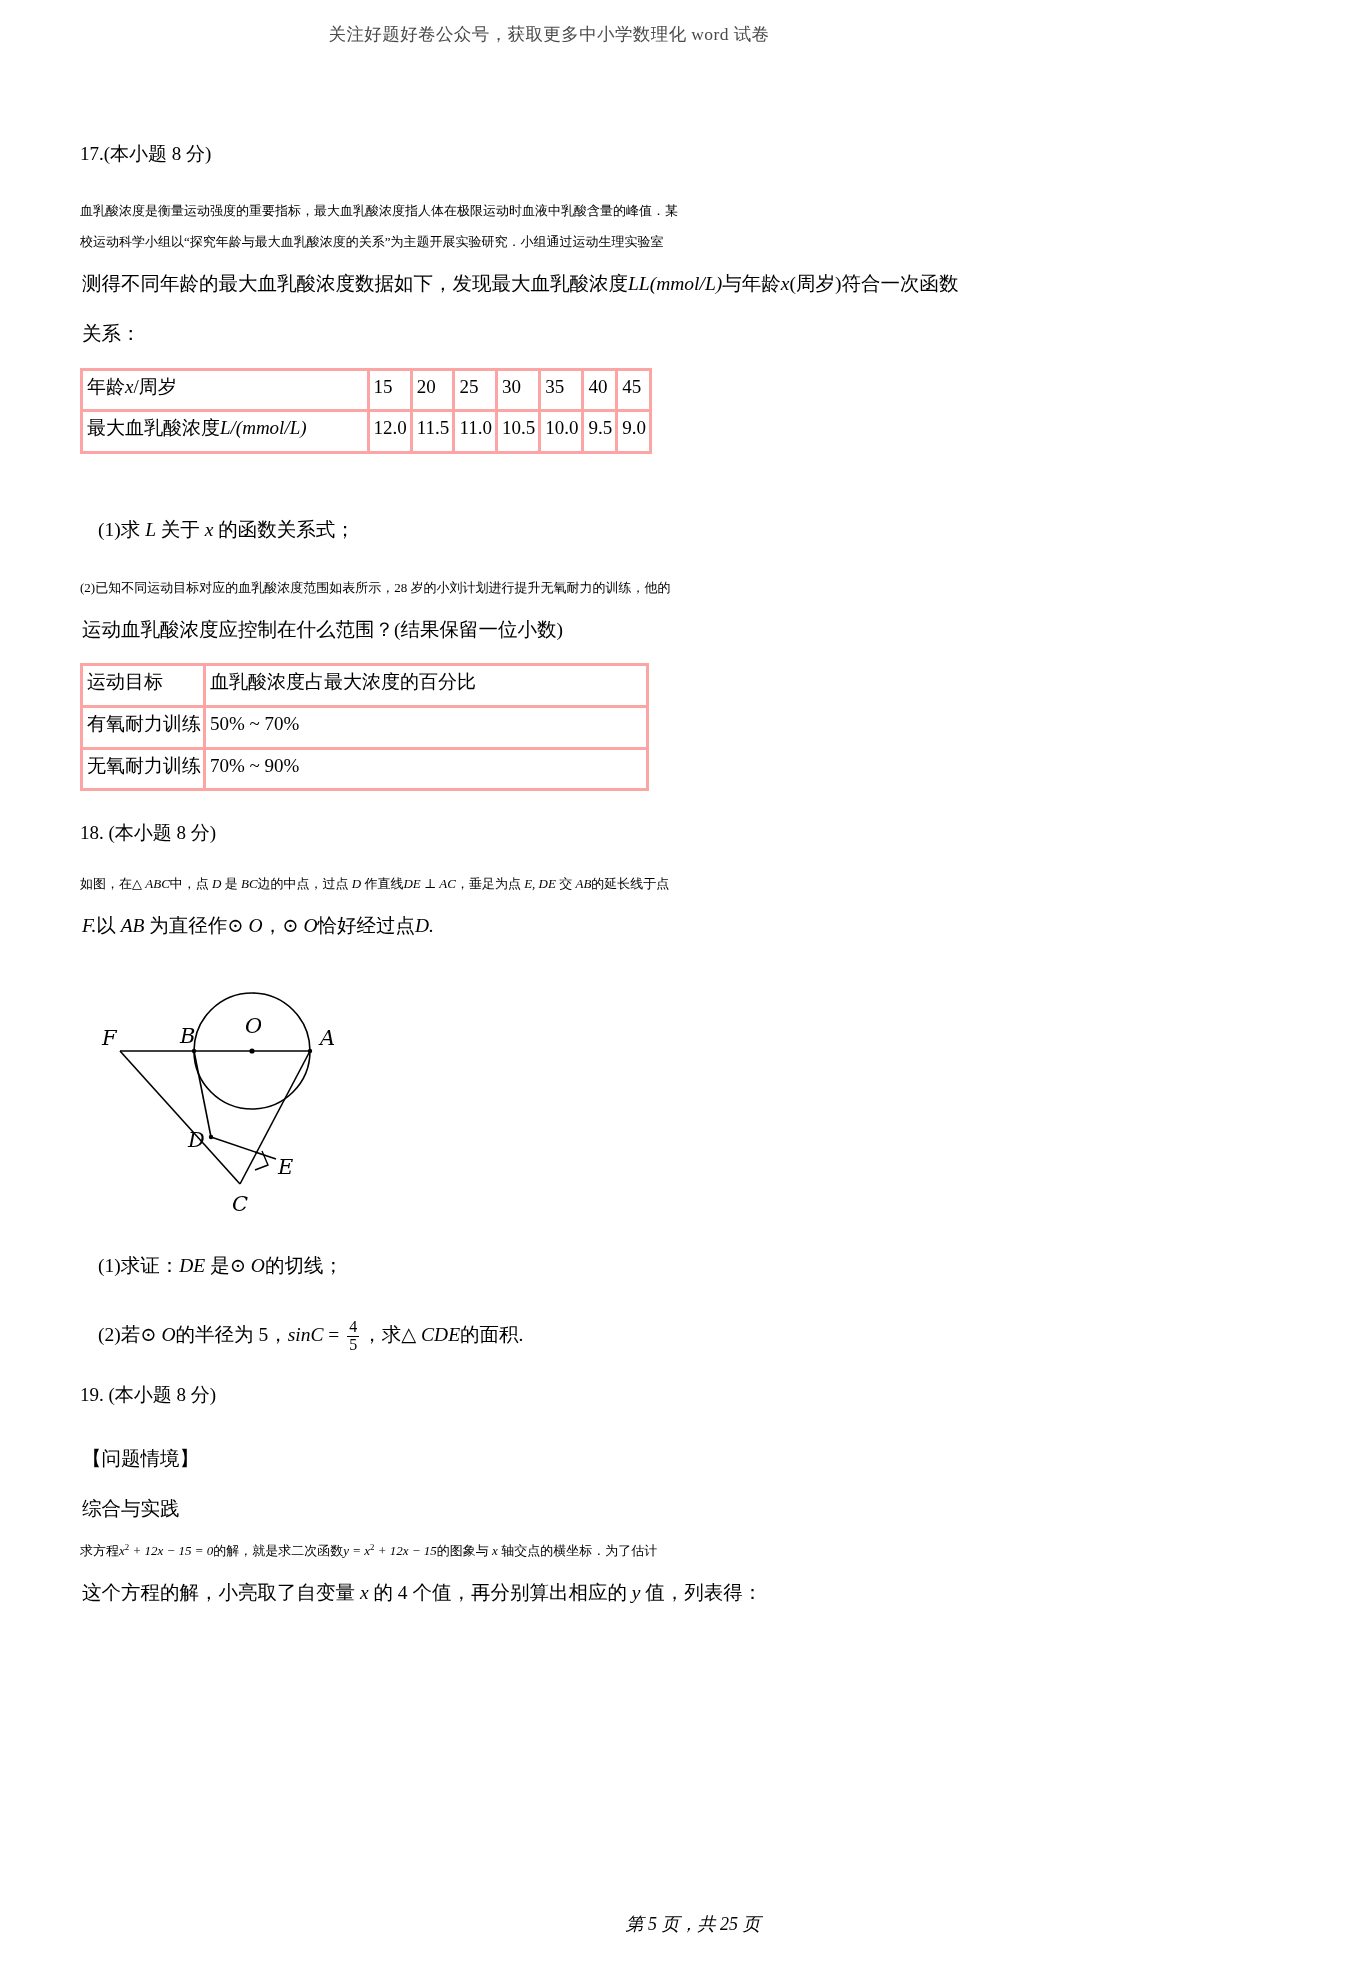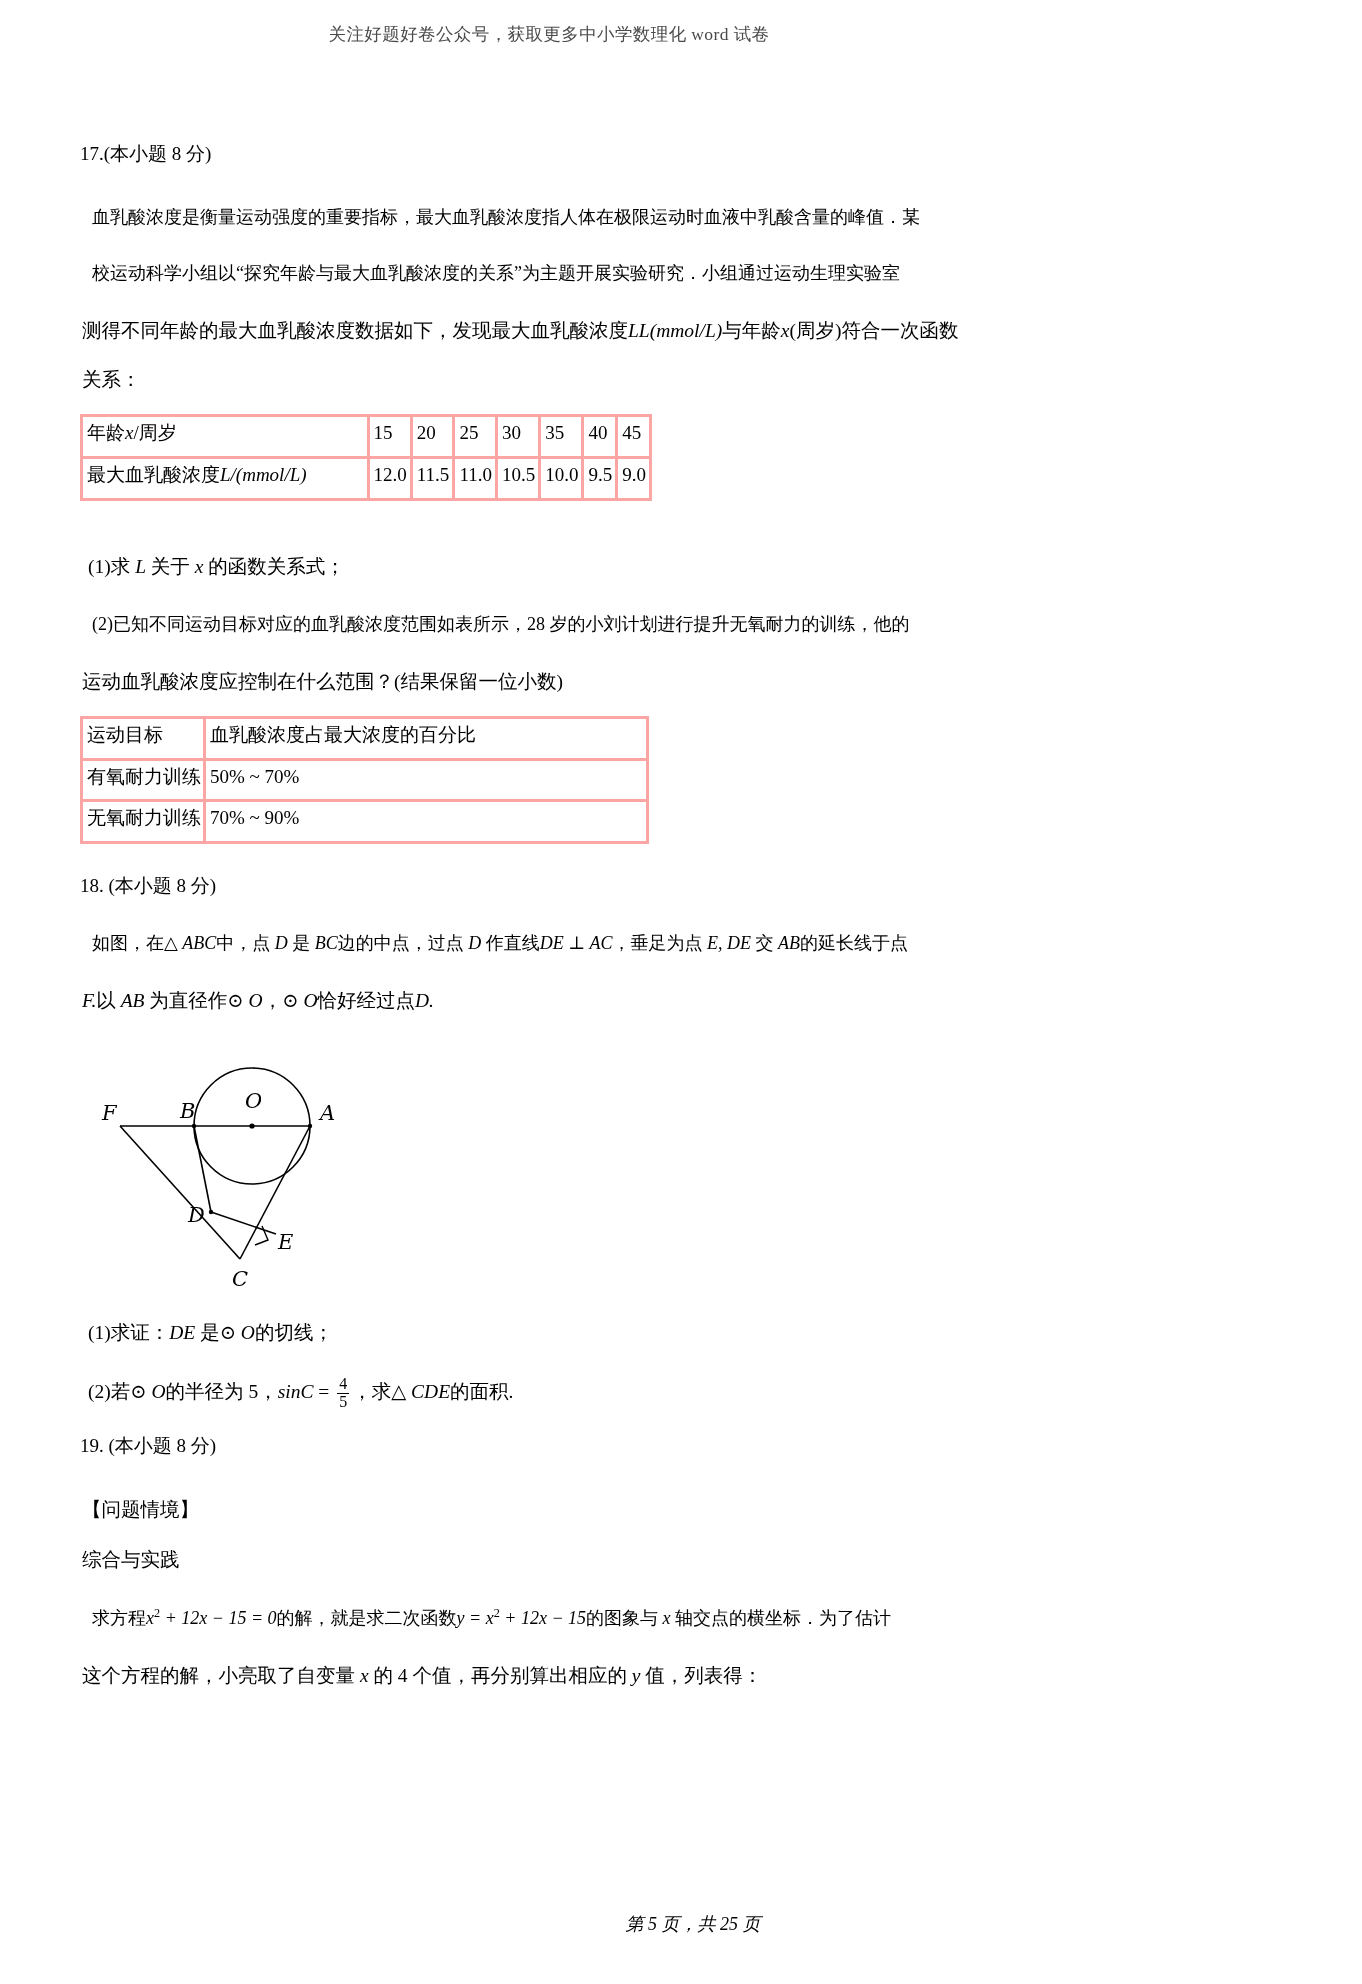--- a/index.html
+++ b/index.html
@@ -38,41 +38,41 @@
     top: 140px;
     width: 1205px;
   }
   .q-head {
     font-size: 19px;
     font-family: "Liberation Serif", "DejaVu Serif", serif;
     margin: 0 0 26px 0;
     line-height: 1.5;
   }
   .para {
-    font-size: 18px;
+    font-size: 13px;
     line-height: 2.45;
-    margin: 12px;
+    margin: 0;
     text-align: justify;
     text-justify: inter-ideograph;
     font-family: "Liberation Serif", "DejaVu Serif", serif;
   }
   .para-tight {
     font-size: 19.5px;
     line-height: 2.45;
     margin: 2px;
     font-family: "Liberation Serif", "DejaVu Serif", serif;
   }
   .mi {
     font-style: italic;
     font-family: "Liberation Serif", "DejaVu Serif", serif;
   }
   .sub-q {
     font-size: 19.5px;
     line-height: 2.45;
-    margin: 8px;
+    margin: 18px;
     font-family: "Liberation Serif", "DejaVu Serif", serif;
   }
   table.doc-table {
     border-collapse: collapse;
     margin: 10px 0 0 0;
     table-layout: auto;
   }
   table.doc-table td {
     border: 3px solid #fca5a5;
     padding: 3px 3px 10px 4px;

